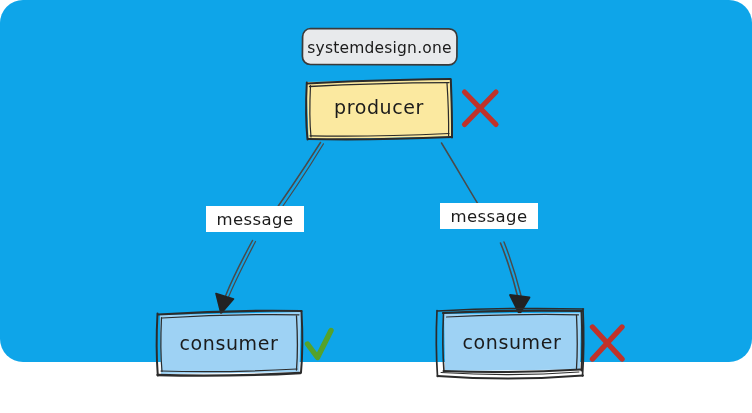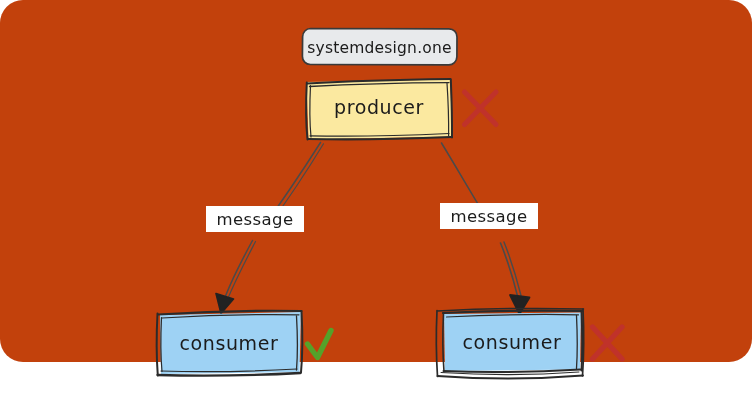--- a/index.html
+++ b/index.html
@@ -10,21 +10,21 @@
   body {
     width: 752px;
     height: 413px;
     overflow: hidden;
     font-family: "DejaVu Sans", sans-serif;
   }
   #canvas-root {
     position: relative;
     width: 752px;
     height: 362px;
-    background: #c2410c;
+    background: #0ea5e9;
     border-radius: 23px;
   }
   #diagram-svg {
     position: absolute;
     left: 0;
     top: 0;
     width: 752px;
     height: 413px;
     display: block;
   }

